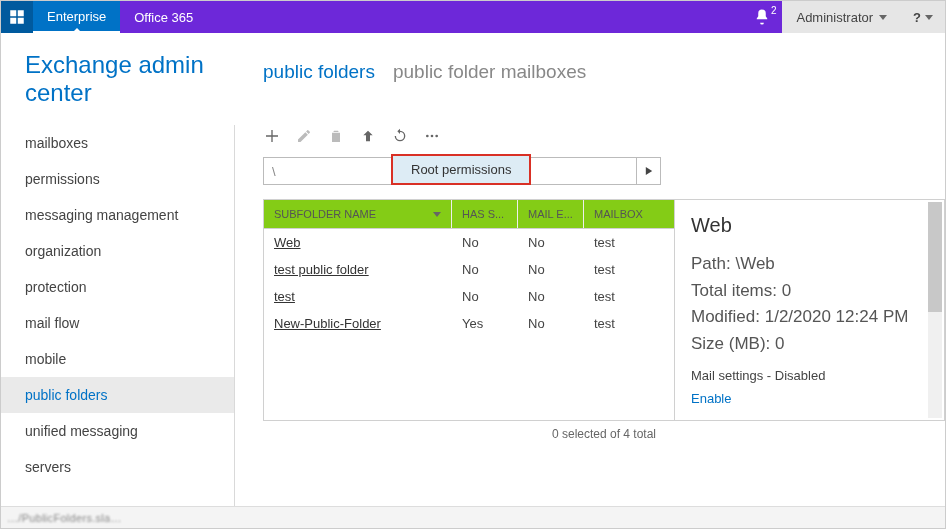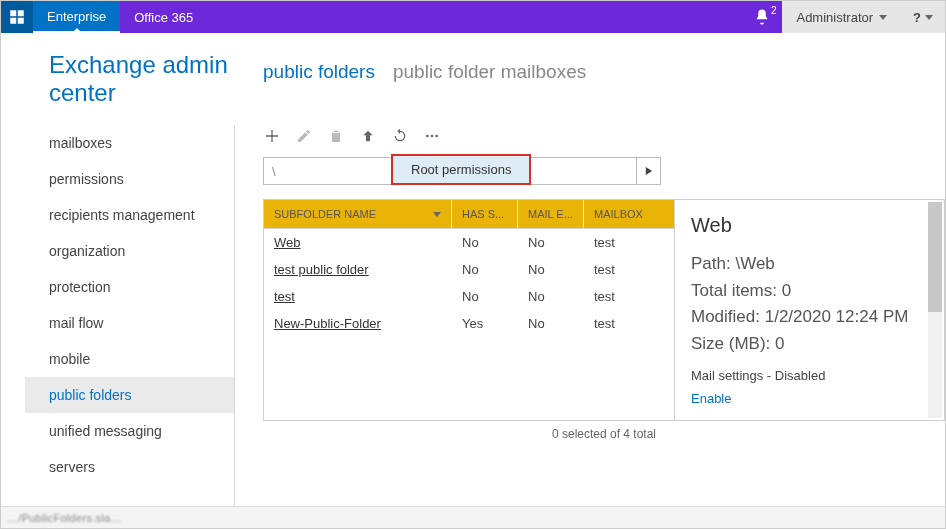--- a/index.html
+++ b/index.html
@@ -17,21 +17,21 @@
   .notif svg { width:18px; height:18px; fill:#fff; }
   .notif-badge { position:absolute; top:4px; right:6px; font-size:10px; color:#fff; }
   .user-box { background: #e6e6e6; color:#444; height:100%; padding:12px 14px; display:flex; align-items:center; gap:6px; cursor:pointer; }
   .caret-down { width:0; height:0; border-left:4px solid transparent; border-right:4px solid transparent; border-top:5px solid #666; }
   .help-box { background:#e6e6e6; color:#444; height:100%; padding:0 12px; display:flex; align-items:center; gap:4px; cursor:pointer; font-weight:bold; }
   
   .content { display:flex; height: calc(100% - 32px - 22px); }
   
   .page-title { font-size: 24px; color:#0072c6; font-weight: 300; padding: 18px 0 18px 24px; }
   
-  .left-col { width: 249px; display:flex; flex-direction:column;margin-left:24px; }
+  .left-col { width: 249px; display:flex; flex-direction:column; }
   .sidebar { border-right: 1px solid #d9d9d9; flex:1; }
   .sidebar-item { padding: 10px 24px; font-size: 14px; color:#444; cursor:pointer; }
   .sidebar-item.active { background:#eaeaea; color:#0072c6; }
   
   .main { flex:1; padding: 0 0 0 28px; display:flex; flex-direction:column; }
   .tabs { padding-top: 28px; display:flex; gap:18px; font-size:19px; font-weight:300; }
   .tab { color:#888; cursor:pointer; }
   .tab.active { color:#0072c6; }
   
   .toolbar { margin-top: 44px; display:flex; gap:14px; align-items:center; color:#666; }
@@ -41,21 +41,21 @@
   
   .pathbar-wrap { position:relative; margin-top:12px; }
   .pathbar { display:flex; align-items:center; border:1px solid #bbb; height:28px; width: 398px; }
   .path-text { padding:0 8px; color:#888; font-size:13px; flex:1; }
   .path-arrow { width:24px; display:flex; align-items:center; justify-content:center; border-left:1px solid #bbb; height:100%; cursor:pointer; }
   .path-arrow svg { width:8px; height:10px; fill:#444; }
   .root-perm { position:absolute; top:-3px; left:128px; background:#ddecf5; border:2px solid #d93025; padding:6px 18px; font-size:13px; color:#333; }
   
   .grid-wrap { display:flex; margin-top:14px; border:1px solid #d0d0d0; height: 222px; }
   .grid { flex:1; }
-  .grid-head { display:flex; border-bottom:1px solid #d0d0d0; background:#eab308; }
+  .grid-head { display:flex; border-bottom:1px solid #d0d0d0; background:#84cc16; }
   .gh { padding:8px 10px; font-size:11px; color:#555; border-right:1px solid #eee; display:flex; align-items:center; gap:6px;}
   .gh.c1 { width:188px; } .gh.c2 { width:66px; } .gh.c3 { width:66px; } .gh.c4 { width:90px; border-right:none; }
   .sort-caret { width:0;height:0;border-left:4px solid transparent;border-right:4px solid transparent;border-top:5px solid #666; margin-left:auto;}
   .grid-body .row { display:flex; padding:4px 0; }
   .cell { padding:2px 10px; font-size:13px; color:#444; }
   .cell.c1 { width:188px; } .cell.c1 span { text-decoration:underline; cursor:pointer; color:#333; }
   .cell.c2 { width:66px; } .cell.c3 { width:66px; } .cell.c4 { width:90px; }
   
   .details { width:270px; border-left:1px solid #d0d0d0; padding:14px 16px; position:relative; overflow-y:auto; }
   .details h2 { font-size:20px; font-weight:300; color:#333; margin-bottom:14px; }
@@ -104,21 +104,21 @@
     </div>
   </div>
 </div>
 
 <div class="content">
   <div class="left-col">
     <div class="page-title">Exchange admin center</div>
     <div class="sidebar">
       <div class="sidebar-item">mailboxes</div>
       <div class="sidebar-item">permissions</div>
-      <div class="sidebar-item">recipients management</div>
+      <div class="sidebar-item">messaging management</div>
       <div class="sidebar-item">organization</div>
       <div class="sidebar-item">protection</div>
       <div class="sidebar-item">mail flow</div>
       <div class="sidebar-item">mobile</div>
       <div class="sidebar-item active">public folders</div>
       <div class="sidebar-item">unified messaging</div>
       <div class="sidebar-item">servers</div>
     </div>
   </div>
 

